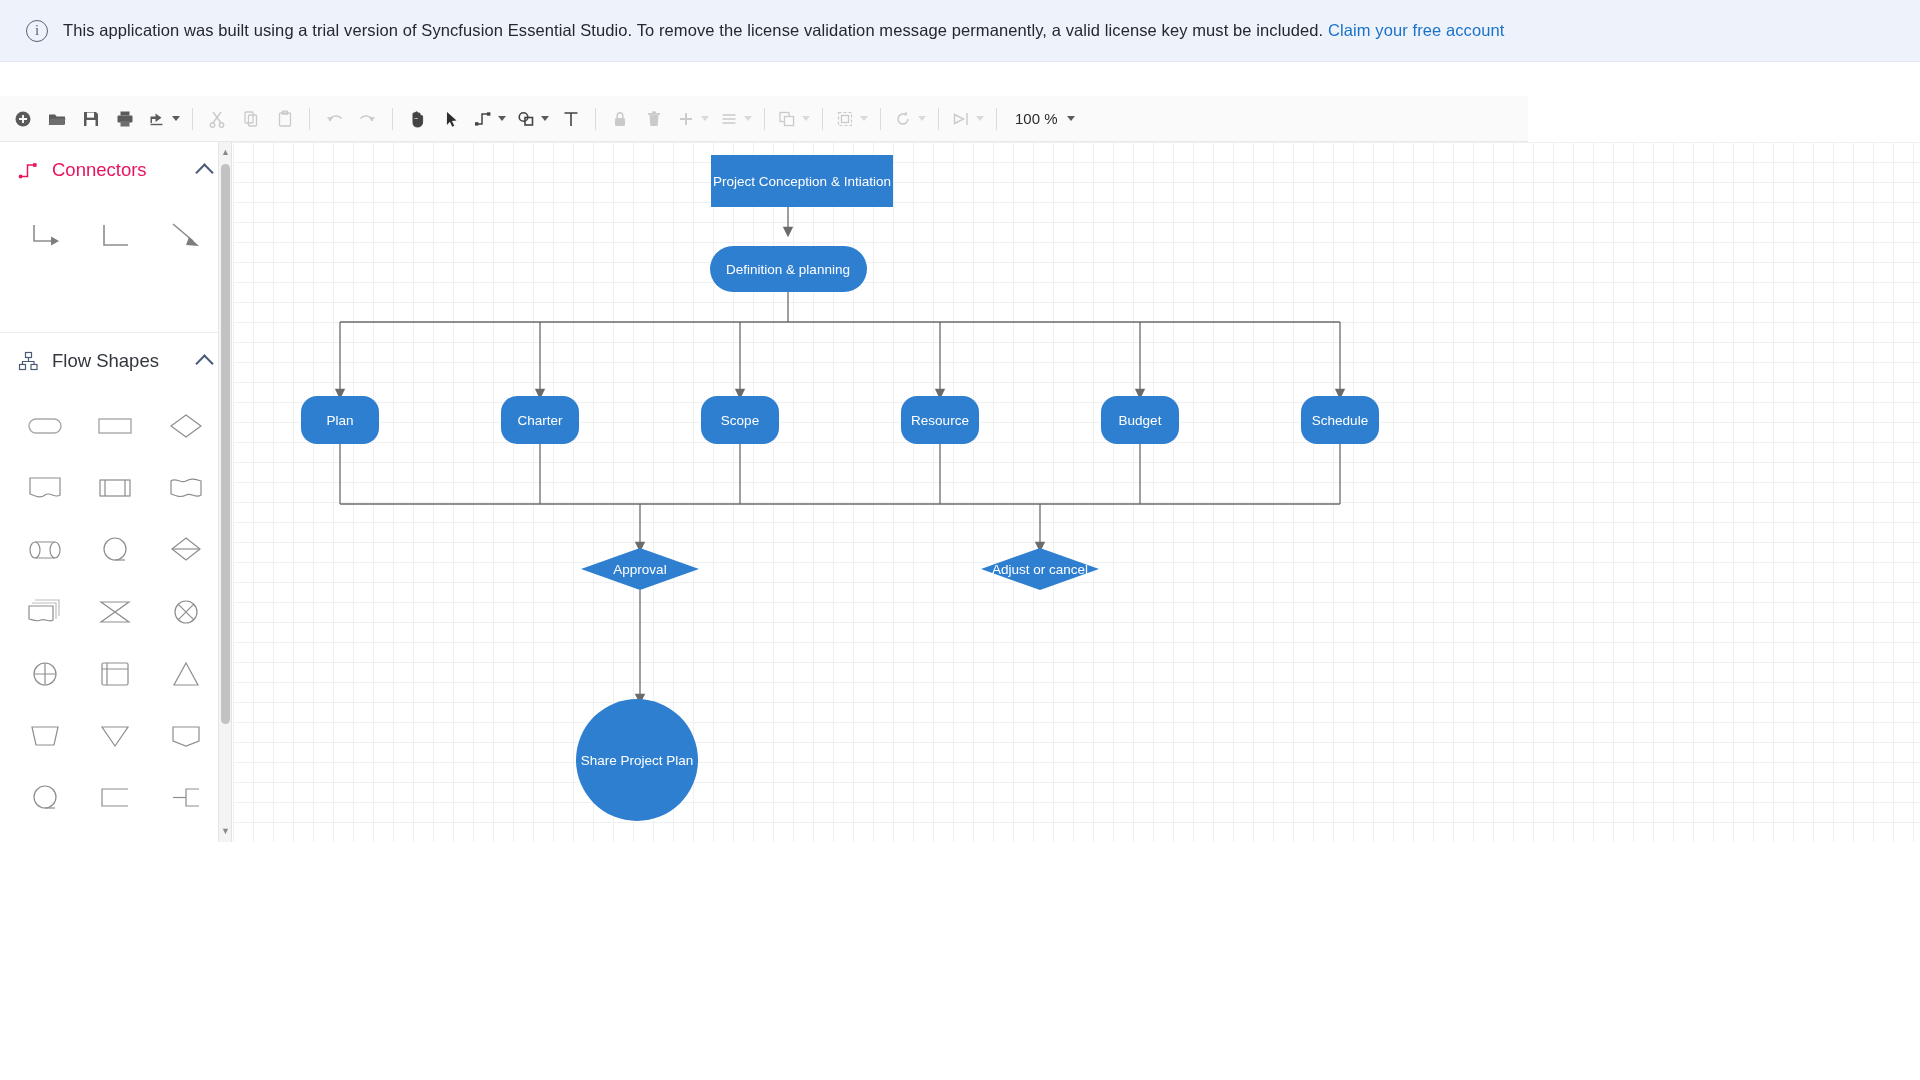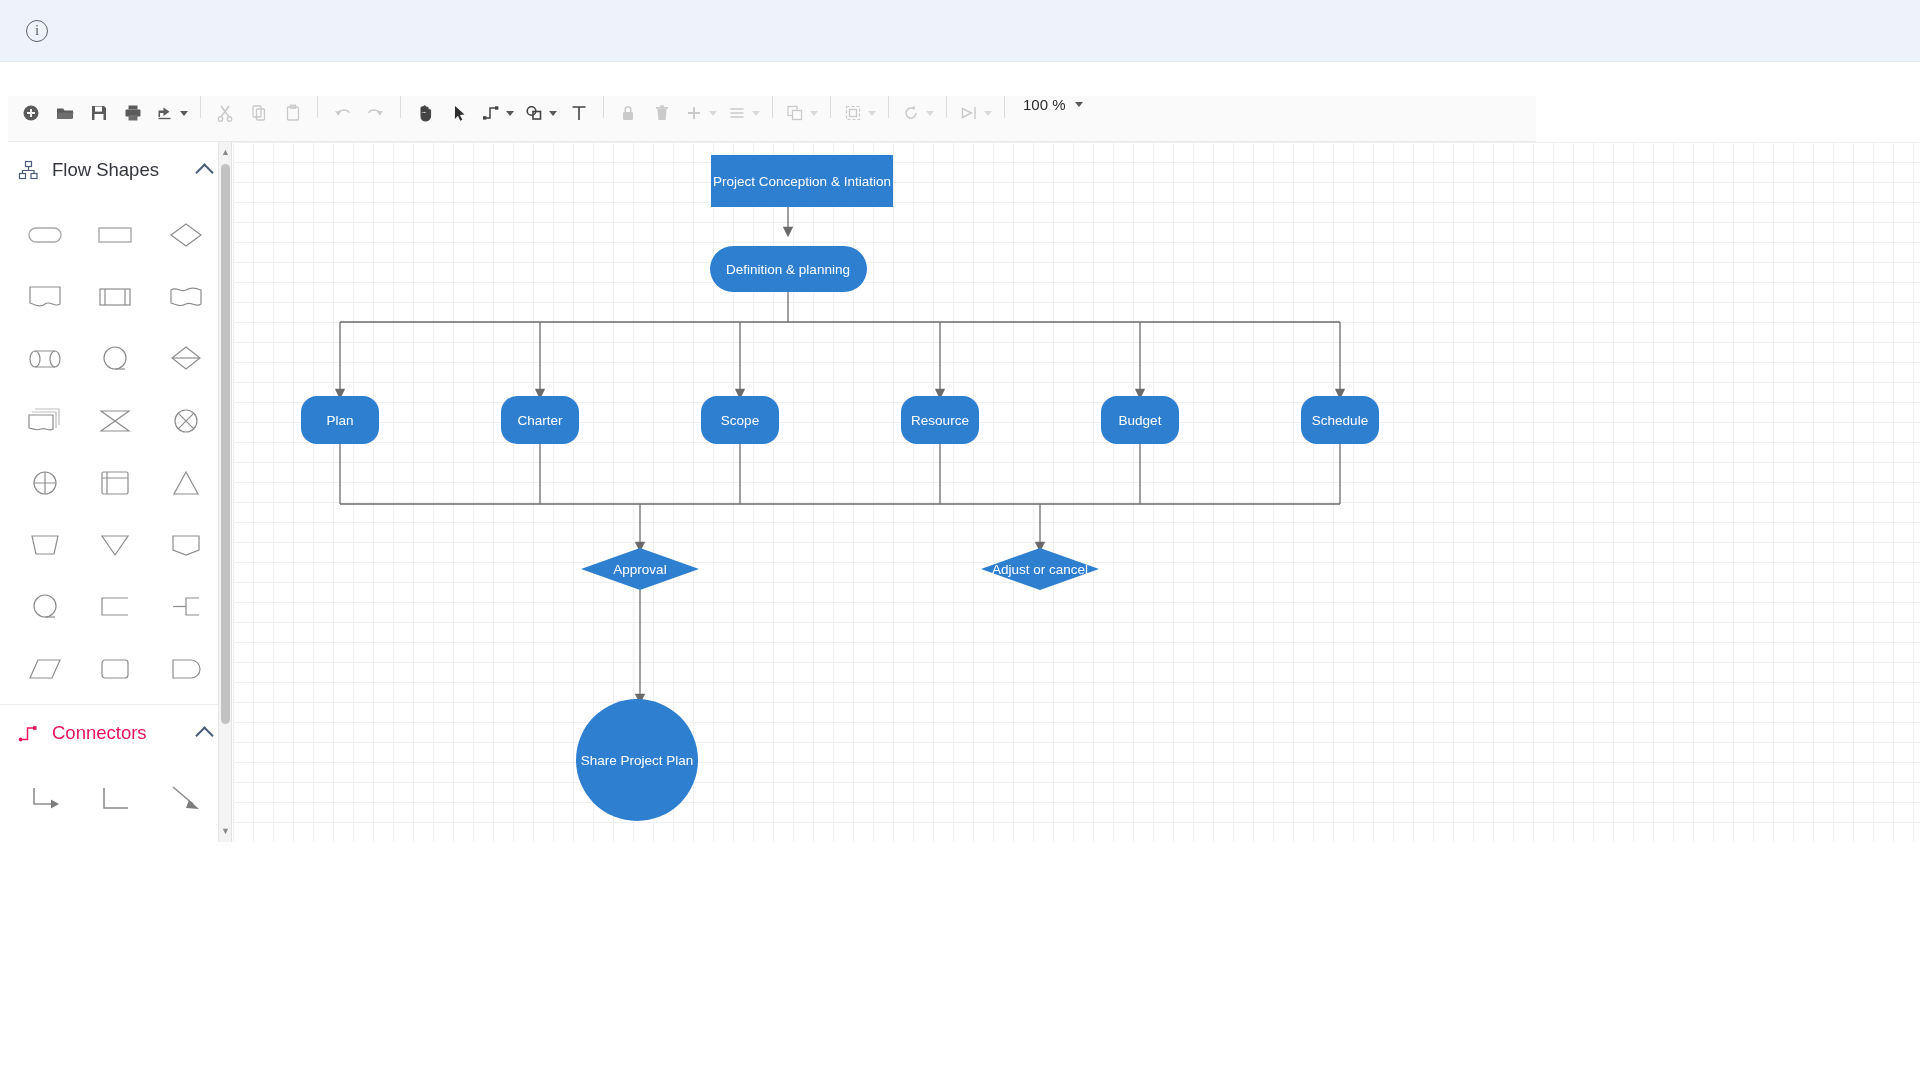--- a/index.html
+++ b/index.html
@@ -27,25 +27,25 @@
     text-align: center; font-family: "Liberation Serif", serif;
     margin-right: 15px;
   }
   .license-text {
     font-size: 16.5px; color: #25282d; letter-spacing: .1px;
   }
   .license-link { color: #1a73c8; text-decoration: none; }
 
   
   .toolbar {
-    position: absolute; left: 8px; top: 96px;
+    position: absolute; left: 0; top: 96px;
     width: 1528px; height: 46px;
     background: #fafafa;
     border-bottom: 1px solid #e8e8e8;
-    display: flex; align-items: flex-start;
+    display: flex; align-items: center;
     padding-left: 6px;
   }
   .tb-btn {
     height: 34px; min-width: 34px;
     display: flex; align-items: center; justify-content: center;
     gap: 3px; padding: 0 5px;
     cursor: pointer; border-radius: 3px;
   }
   .tb-btn.disabled { opacity: .33; cursor: default; }
   .tb-sep {
@@ -135,20 +135,24 @@
   .below-area {
     position: absolute; left: 0; top: 842px; width: 1920px; height: 238px;
     background: #ffffff;
   }
 </style>
 </head>
 <body>
 
 <div class="license-bar">
   <div class="license-icon">i</div>
+  <div class="license-text">
+    <span>This application was built using a trial version of Syncfusion Essential Studio. To remove the license validation message permanently, a valid license key must be included.</span>
+    <a class="license-link" href="#">Claim your free account</a>
+  </div>
 </div>
 
 <div class="toolbar">
 
   <div class="tb-btn">
     <svg class="ic" width="20" height="20" viewBox="0 0 20 20">
         <circle cx="10" cy="10" r="7.5" fill="#5b5b5b"></circle>
         <path d="M10 6v8M6 10h8" stroke="#fff" stroke-width="1.8"></path>
       </svg>
   </div>
@@ -320,20 +324,58 @@
 
   <div class="tb-sep"></div>
 
   <div class="zoom-label">
     <span>100 %</span>
     <span class="caret"></span>
   </div>
 </div>
 
 <div class="palette">
+
+  <div class="pal-section">
+    <div class="pal-header accent">
+      <span>
+        <svg class="ic" width="21" height="21" viewBox="0 0 21 21">
+          <path d="M3.5 16.5h6V5h7" stroke="#e8145f" stroke-width="1.5" fill="none"></path>
+          <circle cx="2.6" cy="16.5" r="1.9" fill="#e8145f"></circle>
+          <rect x="15" y="3.2" width="3.6" height="3.6" fill="#e8145f"></rect>
+        </svg>
+      </span>
+      <span class="pal-header-title">Connectors</span>
+      <span class="chev"></span>
+    </div>
+
+    <div class="pal-grid">
+      <div class="pal-item">
+          <svg class="ic" width="42" height="32" viewBox="0 0 42 32">
+            <path d="M10 6v16h18" stroke="#8d8d8d" stroke-width="1.6" fill="none"></path>
+            <path d="M27 17.5l8 4.5-8 4.5z" fill="#7d7d7d"></path>
+          </svg>
+        </div>
+      <div class="pal-item">
+          <svg class="ic" width="42" height="32" viewBox="0 0 42 32">
+            <path d="M10 6v20h24" stroke="#8d8d8d" stroke-width="1.6" fill="none"></path>
+          </svg>
+        </div>
+      <div class="pal-item">
+          <svg class="ic" width="42" height="32" viewBox="0 0 42 32">
+            <path d="M8 5l20 17" stroke="#8d8d8d" stroke-width="1.6" fill="none"></path>
+            <path d="M24 18l10 9-13-1z" fill="#7d7d7d"></path>
+          </svg>
+        </div>
+
+      <div class="pal-item"></div>
+      <div class="pal-item"></div>
+      <div class="pal-item"></div>
+    </div>
+  </div>
 
   <div class="pal-section">
     <div class="pal-header">
       <span>
         <svg class="ic" width="21" height="21" viewBox="0 0 21 21">
           <rect x="7.5" y="1.5" width="6" height="5" stroke="#4a5b7a" stroke-width="1.2" fill="none"></rect>
           <rect x="1.5" y="13.5" width="6" height="5" stroke="#4a5b7a" stroke-width="1.2" fill="none"></rect>
           <rect x="13" y="13.5" width="6" height="5" stroke="#4a5b7a" stroke-width="1.2" fill="none"></rect>
           <path d="M10.5 6.5v4M4.5 13.5v-3h11.5v3" stroke="#4a5b7a" stroke-width="1.2" fill="none"></path>
         </svg>
@@ -477,58 +519,20 @@
           </svg>
         </div>
       <div class="pal-item">
           <svg class="ic" width="42" height="28" viewBox="0 0 42 28">
             <path d="M8 5h18a9 9 0 0 1 0 18H8z" stroke="#8d8d8d" stroke-width="1.2" fill="none"></path>
           </svg>
         </div>
     </div>
   </div>
 
-  <div class="pal-section">
-    <div class="pal-header accent">
-      <span>
-        <svg class="ic" width="21" height="21" viewBox="0 0 21 21">
-          <path d="M3.5 16.5h6V5h7" stroke="#e8145f" stroke-width="1.5" fill="none"></path>
-          <circle cx="2.6" cy="16.5" r="1.9" fill="#e8145f"></circle>
-          <rect x="15" y="3.2" width="3.6" height="3.6" fill="#e8145f"></rect>
-        </svg>
-      </span>
-      <span class="pal-header-title">Connectors</span>
-      <span class="chev"></span>
-    </div>
-
-    <div class="pal-grid">
-      <div class="pal-item">
-          <svg class="ic" width="42" height="32" viewBox="0 0 42 32">
-            <path d="M10 6v16h18" stroke="#8d8d8d" stroke-width="1.6" fill="none"></path>
-            <path d="M27 17.5l8 4.5-8 4.5z" fill="#7d7d7d"></path>
-          </svg>
-        </div>
-      <div class="pal-item">
-          <svg class="ic" width="42" height="32" viewBox="0 0 42 32">
-            <path d="M10 6v20h24" stroke="#8d8d8d" stroke-width="1.6" fill="none"></path>
-          </svg>
-        </div>
-      <div class="pal-item">
-          <svg class="ic" width="42" height="32" viewBox="0 0 42 32">
-            <path d="M8 5l20 17" stroke="#8d8d8d" stroke-width="1.6" fill="none"></path>
-            <path d="M24 18l10 9-13-1z" fill="#7d7d7d"></path>
-          </svg>
-        </div>
-
-      <div class="pal-item"></div>
-      <div class="pal-item"></div>
-      <div class="pal-item"></div>
-    </div>
-  </div>
-
   <div class="pal-scrollbar">
     <span class="pal-arrow up">▲</span>
     <div class="pal-thumb"></div>
     <span class="pal-arrow down">▼</span>
   </div>
 </div>
 
 <div class="canvas">
   <svg class="canvas-svg" width="1687" height="700" viewBox="0 0 1687 700">
     <defs>

